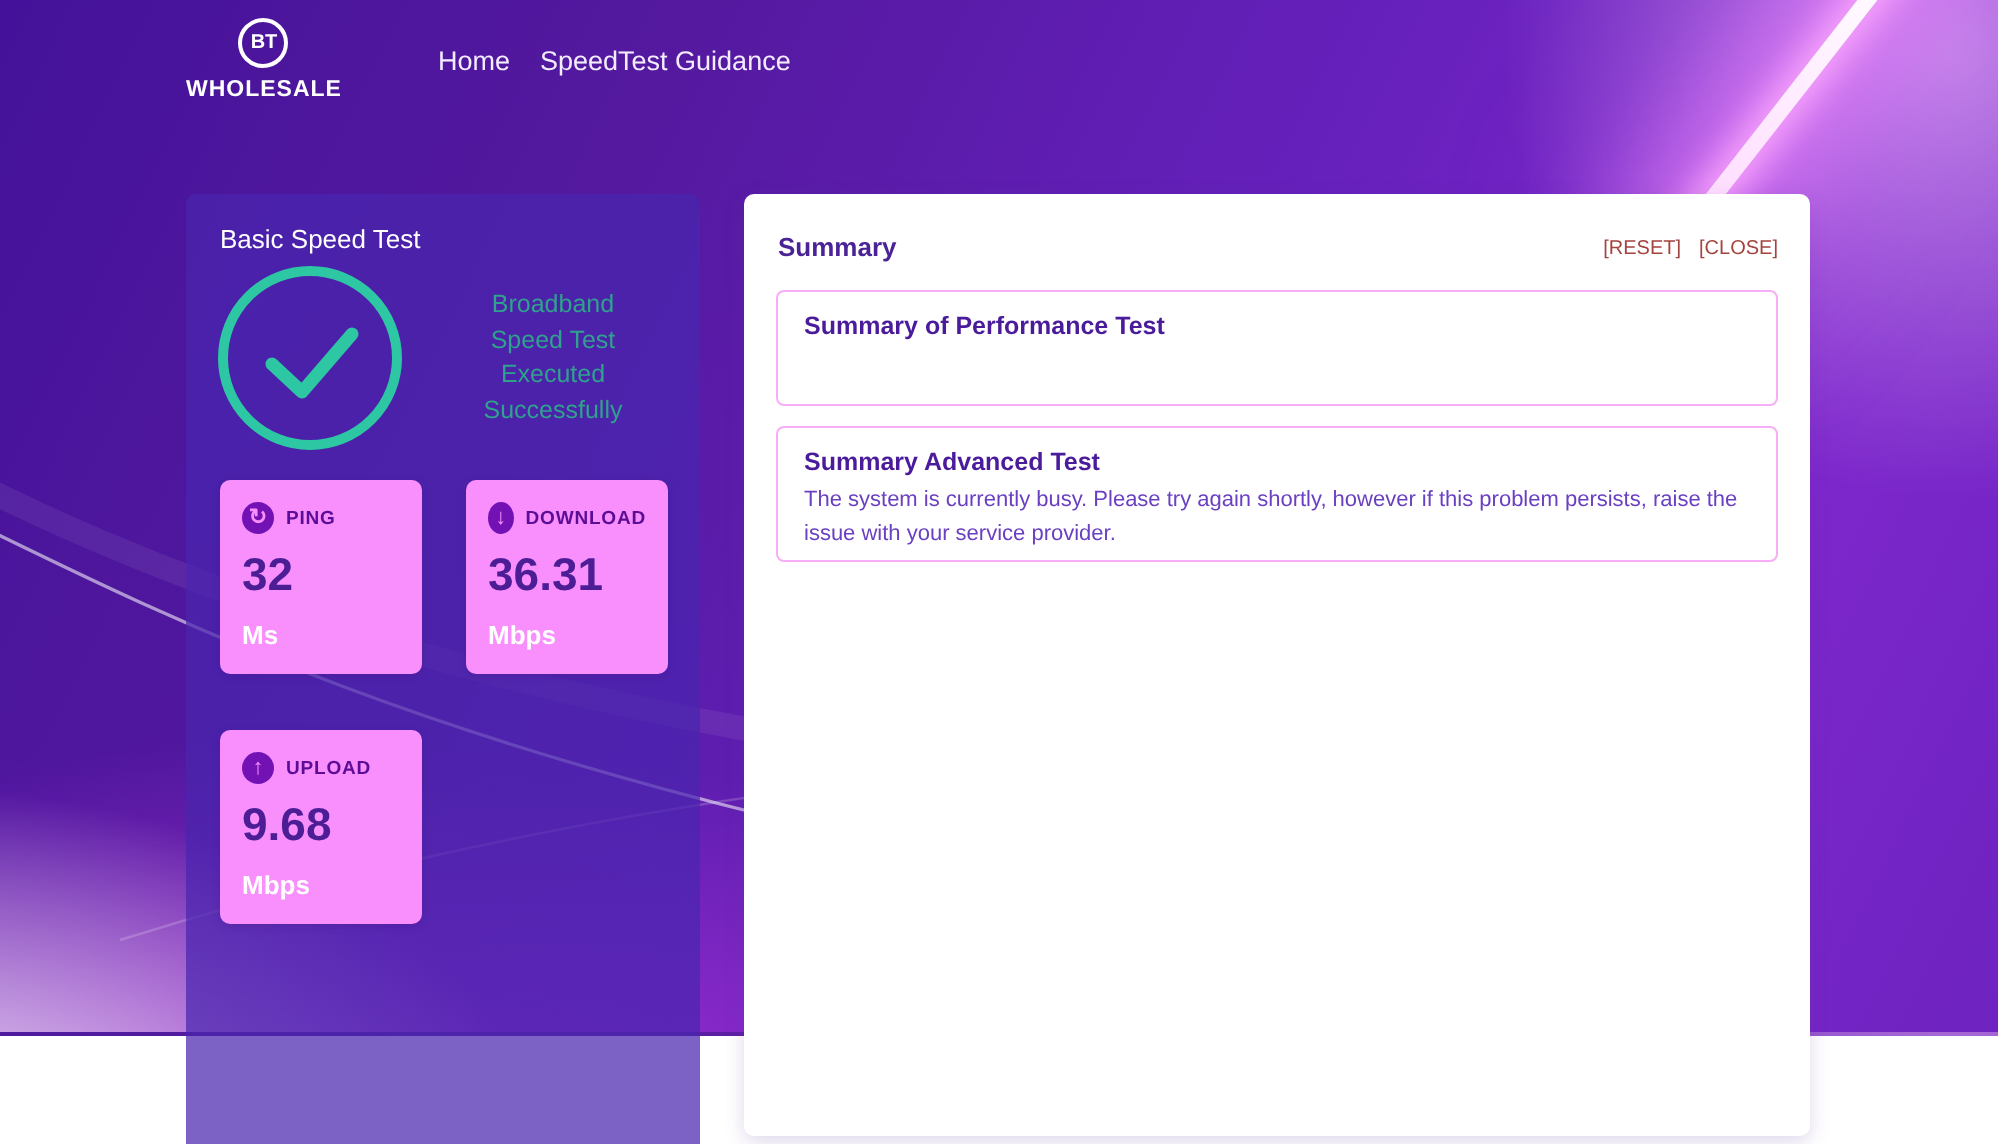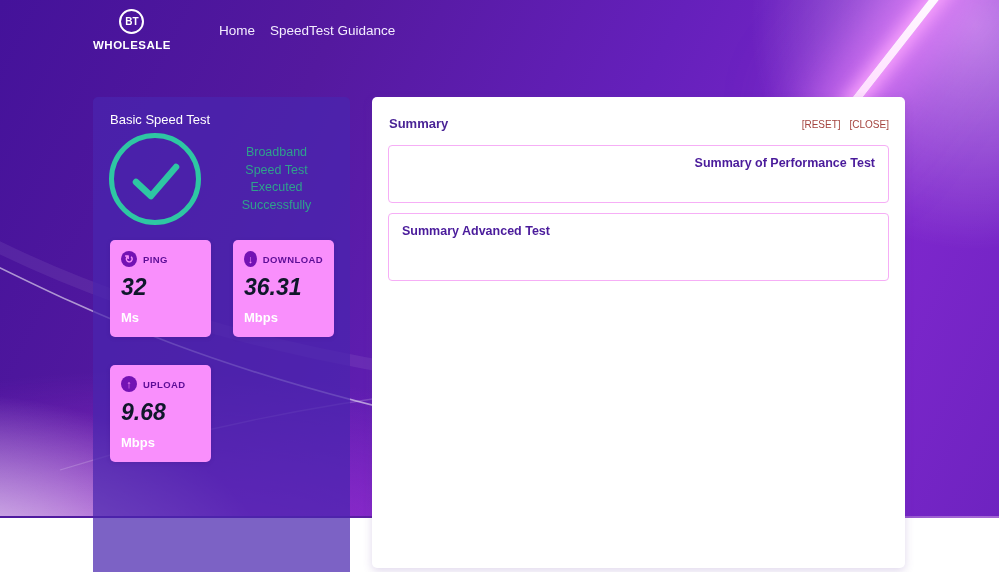--- a/index.html
+++ b/index.html
@@ -62,21 +62,21 @@
     position:absolute; width:101px; height:97px; border-radius:5px;
     background:#f98ffc; padding:11px 11px;
     box-shadow:0 1px 4px rgba(60,10,110,.18);
   }
   .metric-head { display:flex; align-items:center; gap:6px; }
   .metric-icon {
     width:16px; height:16px; border-radius:50%; background:#7312b4;
     color:#f98ffc; font-size:11px; line-height:16px; text-align:center; font-weight:bold;
   }
   .metric-label { font-size:9.5px; font-weight:bold; color:#5c0d96; letter-spacing:.4px; }
-  .metric-value { margin-top:7px; font-size:23px; font-weight:bold; color:#0f172a;font-style:italic; }
+  .metric-value { margin-top:7px; font-size:23px; font-weight:bold; color:#4c1d95; }
   .metric-unit  { margin-top:9px; font-size:13px; font-weight:bold; color:#fff; }
   .card-ping { left:17px; top:143px; }
   .card-download { left:140px; top:143px; }
   .card-upload { left:17px; top:268px; }
   .again-btn {
     position:absolute; left:20px; top:388px; width:73px; height:73px;
     border-radius:50%; border:1.5px solid #c583e0;
     background:rgba(255,255,255,.07);
     color:#fff; font-size:15px; font-weight:bold; letter-spacing:1px;
     font-family:"Liberation Sans", sans-serif;
@@ -89,21 +89,21 @@
     box-shadow:0 3px 10px rgba(100,60,160,.20);
   }
   .results-title { position:absolute; left:17px; top:19px; font-size:13px; font-weight:bold; color:#4a2496; }
   .results-actions { position:absolute; right:16px; top:22px; display:flex; gap:9px; }
   .results-actions a { color:#a4443f; font-size:10px; text-decoration:none; }
   .summary-box {
     position:absolute; left:16px; right:16px;
     border:1px solid #f6aef6; border-radius:4px; background:#fff;
     padding:10px 13px;
   }
-  .box-performance { top:48px; height:58px;text-align:right; }
+  .box-performance { top:48px; height:58px; }
   .box-advanced { top:116px; height:68px; }
   .box-title { font-size:12.5px; font-weight:bold; color:#4a1b9b; }
   .perf-row { display:flex; margin-top:5px; }
   .perf-col .col-label { font-size:11px; color:#7b54cb; margin-bottom:2px; }
   .perf-col .col-value { font-size:11.5px; font-weight:bold; color:#3a1a92; white-space:nowrap; }
   .col-timestamp { flex:0 0 255px; }
   .col-ping { flex:0 0 84px; }
   .col-download { flex:0 0 85px; }
   .col-upload { flex:1; }
   .advanced-body { margin-top:4px; font-size:11px; color:#6a40c2; line-height:1.5; max-width:478px; }
@@ -185,14 +185,15 @@
     <a href="#">[RESET]</a>
     <a href="#">[CLOSE]</a>
   </div>
 
   <div class="summary-box box-performance">
     <div class="box-title">Summary of Performance Test</div>
   </div>
 
   <div class="summary-box box-advanced">
     <div class="box-title">Summary Advanced Test</div>
+    <div class="advanced-body">The system is currently busy. Please try again shortly, however if this problem persists, raise the issue with your service provider.</div>
   </div>
 </section>
 
 </body></html>

